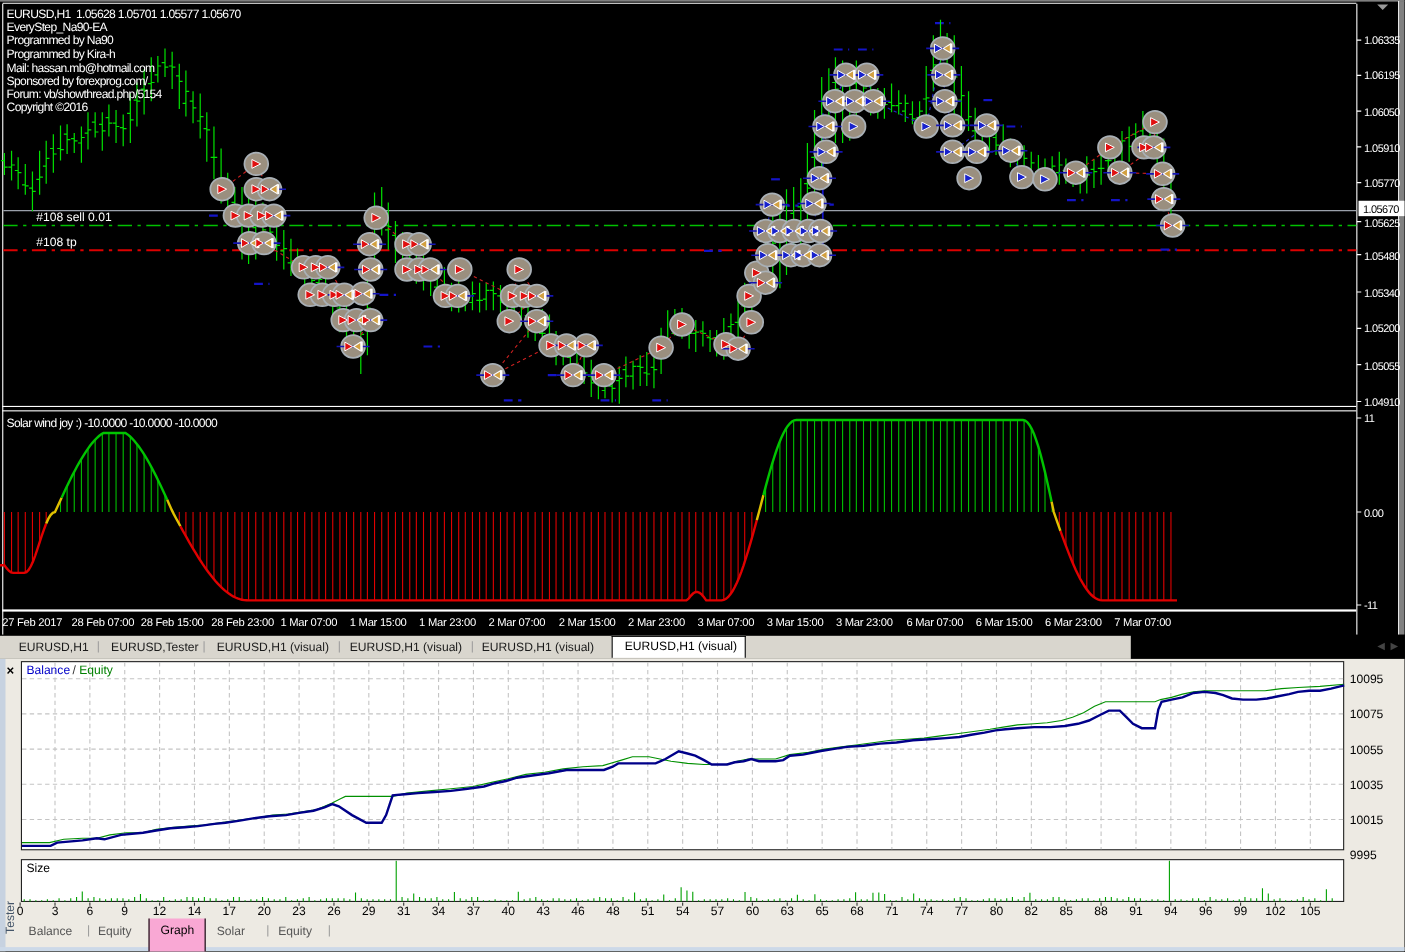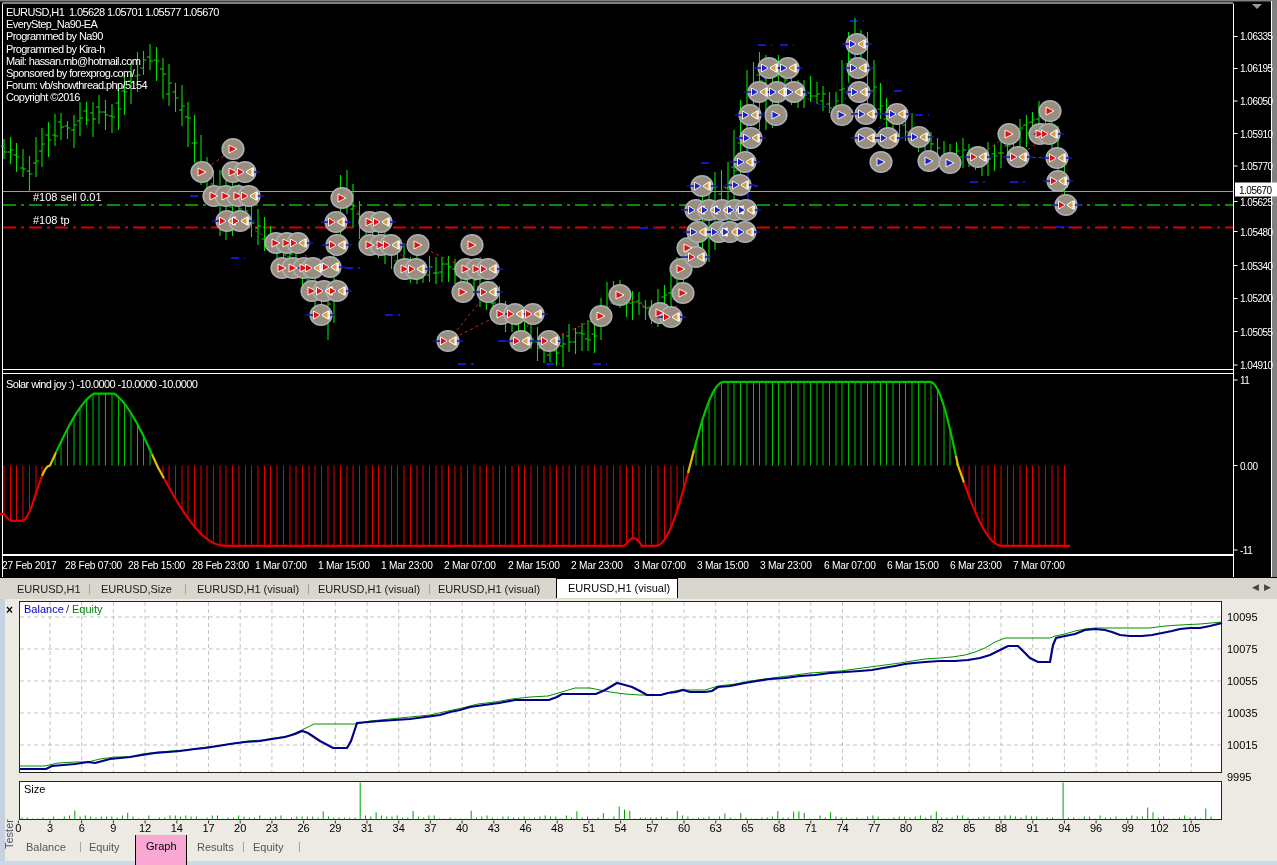--- a/index.html
+++ b/index.html
@@ -799,23 +799,23 @@
     <text class="time" x="508" y="569" fill="#ffffff">2 Mar 15:00</text>
     <text class="time" x="571" y="569" fill="#ffffff">2 Mar 23:00</text>
     <text class="time" x="634" y="569" fill="#ffffff">3 Mar 07:00</text>
     <text class="time" x="697" y="569" fill="#ffffff">3 Mar 15:00</text>
     <text class="time" x="760" y="569" fill="#ffffff">3 Mar 23:00</text>
     <text class="time" x="824" y="569" fill="#ffffff">6 Mar 07:00</text>
     <text class="time" x="887" y="569" fill="#ffffff">6 Mar 15:00</text>
     <text class="time" x="950" y="569" fill="#ffffff">6 Mar 23:00</text>
     <text class="time" x="1013" y="569" fill="#ffffff">7 Mar 07:00</text>
   </svg>
-<div style="position:absolute;left:0;top:578px;width:1277px;height:21px;background:#d9d6ce">
+<div style="position:absolute;left:0;top:578px;width:1028px;height:21px;background:#d9d6ce">
     <span style="position:absolute;left:17px;top:5px;color:#1a1a1a">EURUSD,H1</span>
-    <span style="position:absolute;left:101px;top:5px;color:#1a1a1a">EURUSD,Size</span>
+    <span style="position:absolute;left:101px;top:5px;color:#1a1a1a">EURUSD,Tester</span>
     <span style="position:absolute;left:197px;top:5px;color:#1a1a1a">EURUSD,H1 (visual)</span>
     <span style="position:absolute;left:318px;top:5px;color:#1a1a1a">EURUSD,H1 (visual)</span>
     <span style="position:absolute;left:438px;top:5px;color:#1a1a1a">EURUSD,H1 (visual)</span>
     <span style="position:absolute;left:88px;top:4px;color:#9a9a9a">|</span>
     <span style="position:absolute;left:184px;top:4px;color:#9a9a9a">|</span>
     <span style="position:absolute;left:307px;top:4px;color:#9a9a9a">|</span>
     <span style="position:absolute;left:428px;top:4px;color:#9a9a9a">|</span>
     <div style="position:absolute;left:556px;top:0px;width:122px;height:20px;background:#ffffff;border:1px solid #000;border-bottom:none">
       <span style="position:absolute;left:11px;top:3px;color:#000">EURUSD,H1 (visual)</span>
     </div>
@@ -1189,20 +1189,20 @@
     <text x="1127.8" y="832" fill="#000" text-anchor="middle">99</text>
     <text x="1159.5" y="832" fill="#000" text-anchor="middle">102</text>
     <text x="1191.2" y="832" fill="#000" text-anchor="middle">105</text>
     <text x="6" y="614" fill="#000" font-weight="bold" font-size="12">×</text>
     <text x="13" y="849" fill="#44556a" transform="rotate(-90 13 849)" text-anchor="start">Tester</text>
   </svg>
 <div style="position:absolute;left:0;top:835px;width:1277px;height:30px;font-size:11px">
     <div style="position:absolute;left:0;top:26px;width:1277px;height:4px;background:#ccd9e8"></div>
     <span style="position:absolute;left:26px;top:6px;color:#555">Balance</span>
     <span style="position:absolute;left:89px;top:6px;color:#555">Equity</span>
-    <span style="position:absolute;left:197px;top:6px;color:#555">Results</span>
+    <span style="position:absolute;left:197px;top:6px;color:#555">Solar</span>
     <span style="position:absolute;left:253px;top:6px;color:#555">Equity</span>
     <span style="position:absolute;left:79px;top:5px;color:#999">|</span>
     <span style="position:absolute;left:242px;top:5px;color:#999">|</span>
     <span style="position:absolute;left:298px;top:5px;color:#999">|</span>
     <div style="position:absolute;left:135px;top:0px;width:52px;height:32px;background:#f9a8d4;border:1px solid #000;border-top:none">
       <span style="position:absolute;left:10px;top:5px;color:#000">Graph</span>
     </div>
   </div>
 </body></html>

